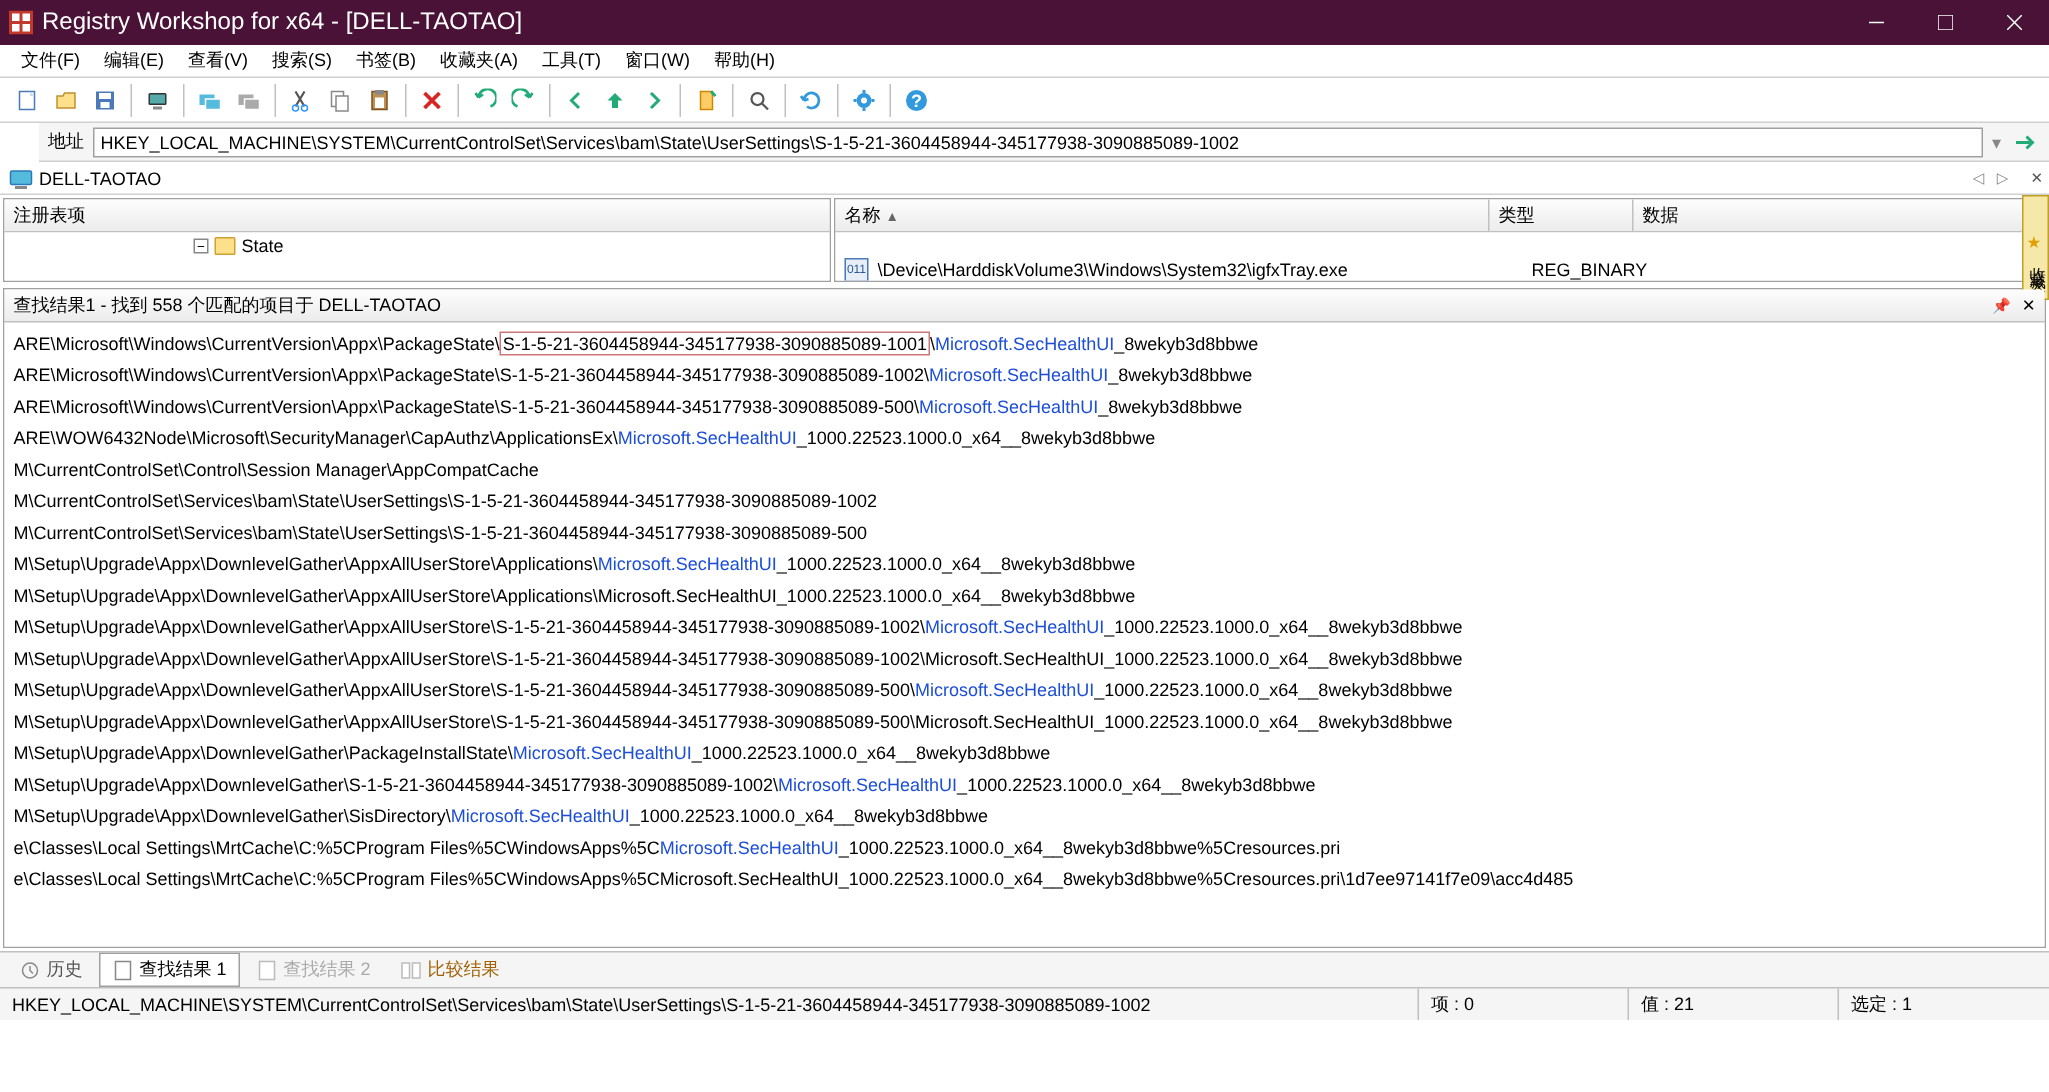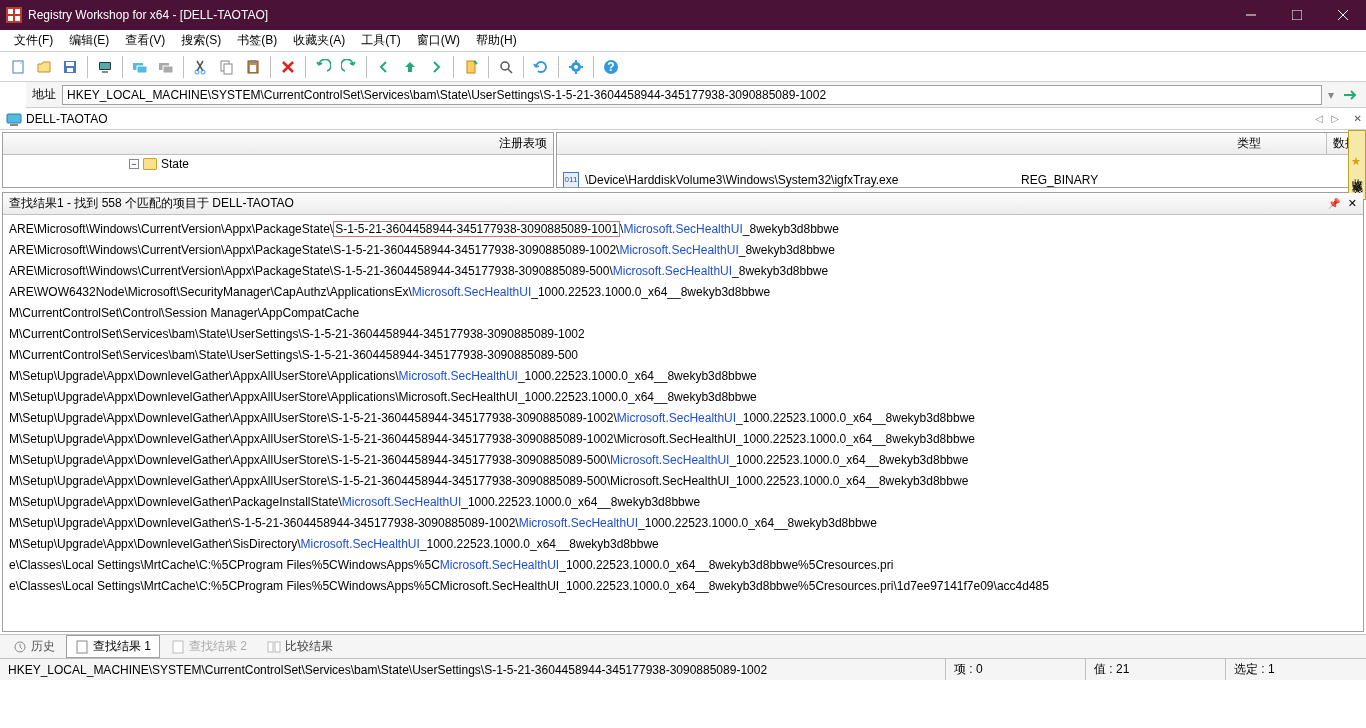--- a/index.html
+++ b/index.html
@@ -1,19 +1,19 @@
 <!DOCTYPE html>
 <html><head>
 <meta charset="utf-8">
 <style>
 * { margin:0; padding:0; box-sizing:border-box; font-family:"Microsoft YaHei","Segoe UI",Tahoma,sans-serif; font-size:12px; }
 html,body { width:1366px; height:728px; overflow:hidden; background:#fff; }
 .titlebar { height:30px; background:#4a1236; color:#fff; display:flex; align-items:center; padding:0 0 0 6px; }
 .titlebar .app-icon { width:16px; height:16px; margin-right:6px; display:inline-flex; align-items:center; justify-content:center; }
-.titlebar .title { flex:1; font-size:12px; }
+.titlebar .title { flex:1; font-size:16px; }
 .titlebar .winbtn { width:46px; height:30px; display:flex; align-items:center; justify-content:center; color:#fff; }
 .titlebar .winbtn svg { width:10px; height:10px; }
 .menubar { height:22px; background:#fff; display:flex; align-items:center; padding:0 6px; border-bottom:1px solid #d0d0d0; }
 .menubar .menu { padding:2px 8px; cursor:default; }
 .toolbar { height:30px; background:#fff; display:flex; align-items:center; padding:0 6px; gap:2px; border-bottom:1px solid #d0d0d0; }
 .toolbar .tbtn { width:24px; height:24px; display:flex; align-items:center; justify-content:center; border:1px solid transparent; }
 .toolbar .sep { width:1px; height:22px; background:#c0c0c0; margin:0 3px; }
 .addressbar { height:26px; background:#f5f5f5; display:flex; align-items:center; padding:0 6px; gap:6px; border-bottom:1px solid #d0d0d0;margin-left:26px; }
 .addressbar .lbl { color:#000; }
 .addressbar input { flex:1; height:20px; border:1px solid #a0a0a0; padding:0 4px; font-size:12px; }
@@ -22,21 +22,21 @@
 .hostbar .hosticon { width:16px; height:16px; margin-right:4px; }
 .hostbar .navarrows { position:absolute; right:24px; display:flex; gap:2px; }
 .hostbar .navarrows span { width:14px; height:14px; display:flex; align-items:center; justify-content:center; color:#888; font-size:10px; }
 .hostbar .close-dd { position:absolute; right:4px; font-size:10px; color:#555; }
 .favtab { position:absolute; right:0; top:130px; width:18px; height:70px; background:#f5e8a8; border:1px solid #c0a020; writing-mode:vertical-rl; text-orientation:upright; font-size:11px; display:flex; align-items:center; justify-content:center; letter-spacing:2px; }
 .favtab::before { content:"★"; color:#e0a000; writing-mode:horizontal-tb; margin-bottom:2px; }
 .panes { display:flex; height:60px; }
 .pane { border:1px solid #a0a0a0; margin:2px; display:flex; flex-direction:column; }
 .pane.left { width:552px; }
 .pane.right { flex:1; margin-left:0; }
-.pane-header { height:22px; background:linear-gradient(#fdfdfd,#ececec); border-bottom:1px solid #c0c0c0; display:flex; align-items:center; padding:0 6px; font-size:12px;justify-content:flex-end; }
+.pane-header { height:22px; background:linear-gradient(#fdfdfd,#ececec); border-bottom:1px solid #c0c0c0; display:flex; align-items:center; padding:0 6px; font-size:12px; }
 .pane-header .col { border-right:1px solid #c0c0c0; padding-right:20px; margin-right:6px; height:100%; display:flex; align-items:center; }
 .pane-body { flex:1; overflow:hidden; background:#fff; padding:2px 6px; font-size:12px; }
 .tree-row { display:flex; align-items:center; gap:4px; padding-left:120px; }
 .tree-row .exp { width:10px; height:10px; border:1px solid #888; display:flex; align-items:center; justify-content:center; font-size:9px; line-height:1; }
 .tree-row .fld { width:14px; height:12px; background:#fce08a; border:1px solid #d0a030; border-radius:1px; }
 .reg-row { display:flex; align-items:center; gap:6px; }
 .reg-row .ricon { width:16px; height:16px; background:#e8eef7; border:1px solid #4a7ab8; font-size:8px; display:flex; align-items:center; justify-content:center; color:#2a5a9a; }
 .reg-row .rname { flex:1; min-width:0; overflow:hidden; text-overflow:ellipsis; white-space:nowrap; }
 .reg-row .rtype { width:100px; }
 .reg-row .rdata { width:230px; overflow:hidden; white-space:nowrap;margin-top:31px; }
@@ -277,20 +277,21 @@
     <div class="pane-body">
       <div class="tree-row">
         <span class="exp">−</span>
         <span class="fld"></span>
         <span>State</span>
       </div>
     </div>
   </div>
   <div class="pane right">
     <div class="pane-header">
+      <span class="col" style="width:430px"><span>名称</span>&nbsp;<span style="font-size:9px;color:#666">▲</span></span>
       <span class="col" style="width:90px">类型</span>
       <span>数据</span>
     </div>
     <div class="pane-body">
       <div class="reg-row">
         <span class="ricon">011</span>
         <span class="rname">\Device\HarddiskVolume3\Windows\System32\igfxTray.exe</span>
         <span class="rtype">REG_BINARY</span>
         <span class="rdata">54 29 ae 49 21 fa d7 01 00 00 00 00 0</span>
       </div>
@@ -345,21 +346,21 @@
       <span>查找结果 1</span>
     </div>
   <div class="tab" style="color:#aaa">
       <span class="ticon">
         <svg width="14" height="14">
           <rect x="2" y="1" width="10" height="12" fill="#fff" stroke="#bbb"></rect>
         </svg>
       </span>
       <span>查找结果 2</span>
     </div>
-  <div class="tab" style="color:#404040">
+  <div class="tab" style="color:#a16207">
       <span class="ticon">
         <svg width="14" height="14">
           <rect x="1" y="2" width="5" height="10" fill="#fff" stroke="#bbb"></rect>
           <rect x="8" y="2" width="5" height="10" fill="#fff" stroke="#bbb"></rect>
         </svg>
       </span>
       <span>比较结果</span>
     </div>
 </div>
 

